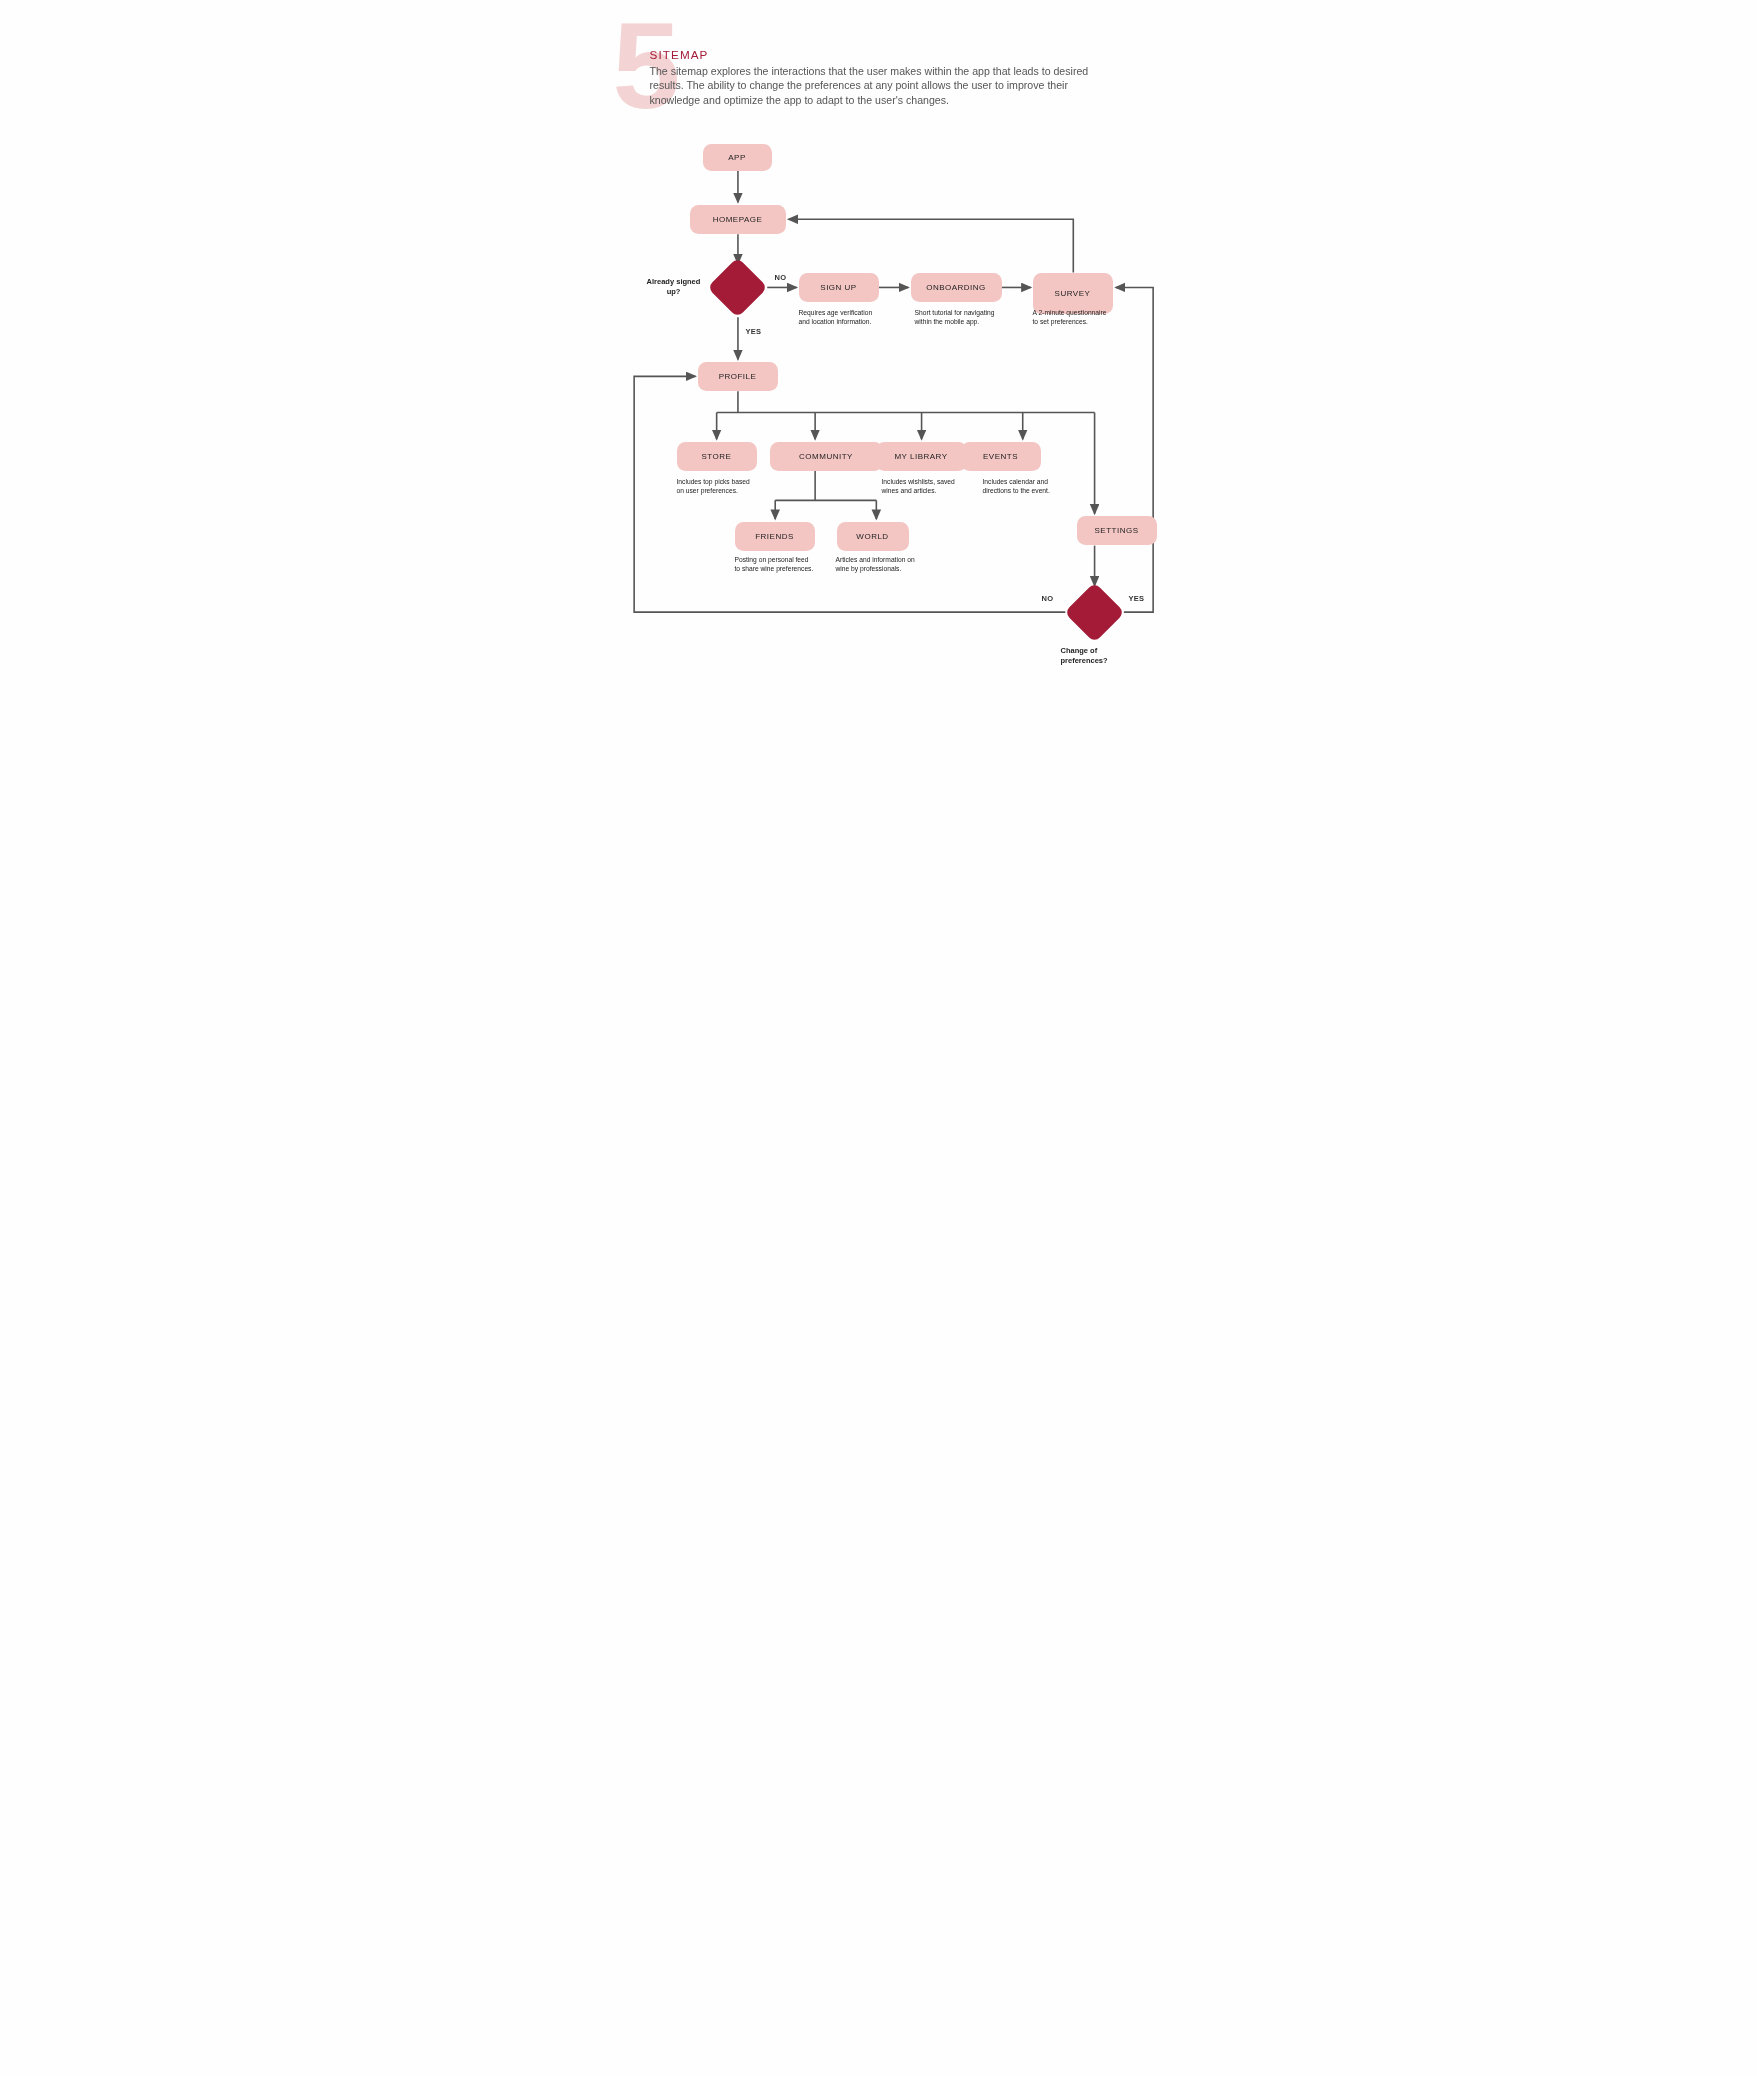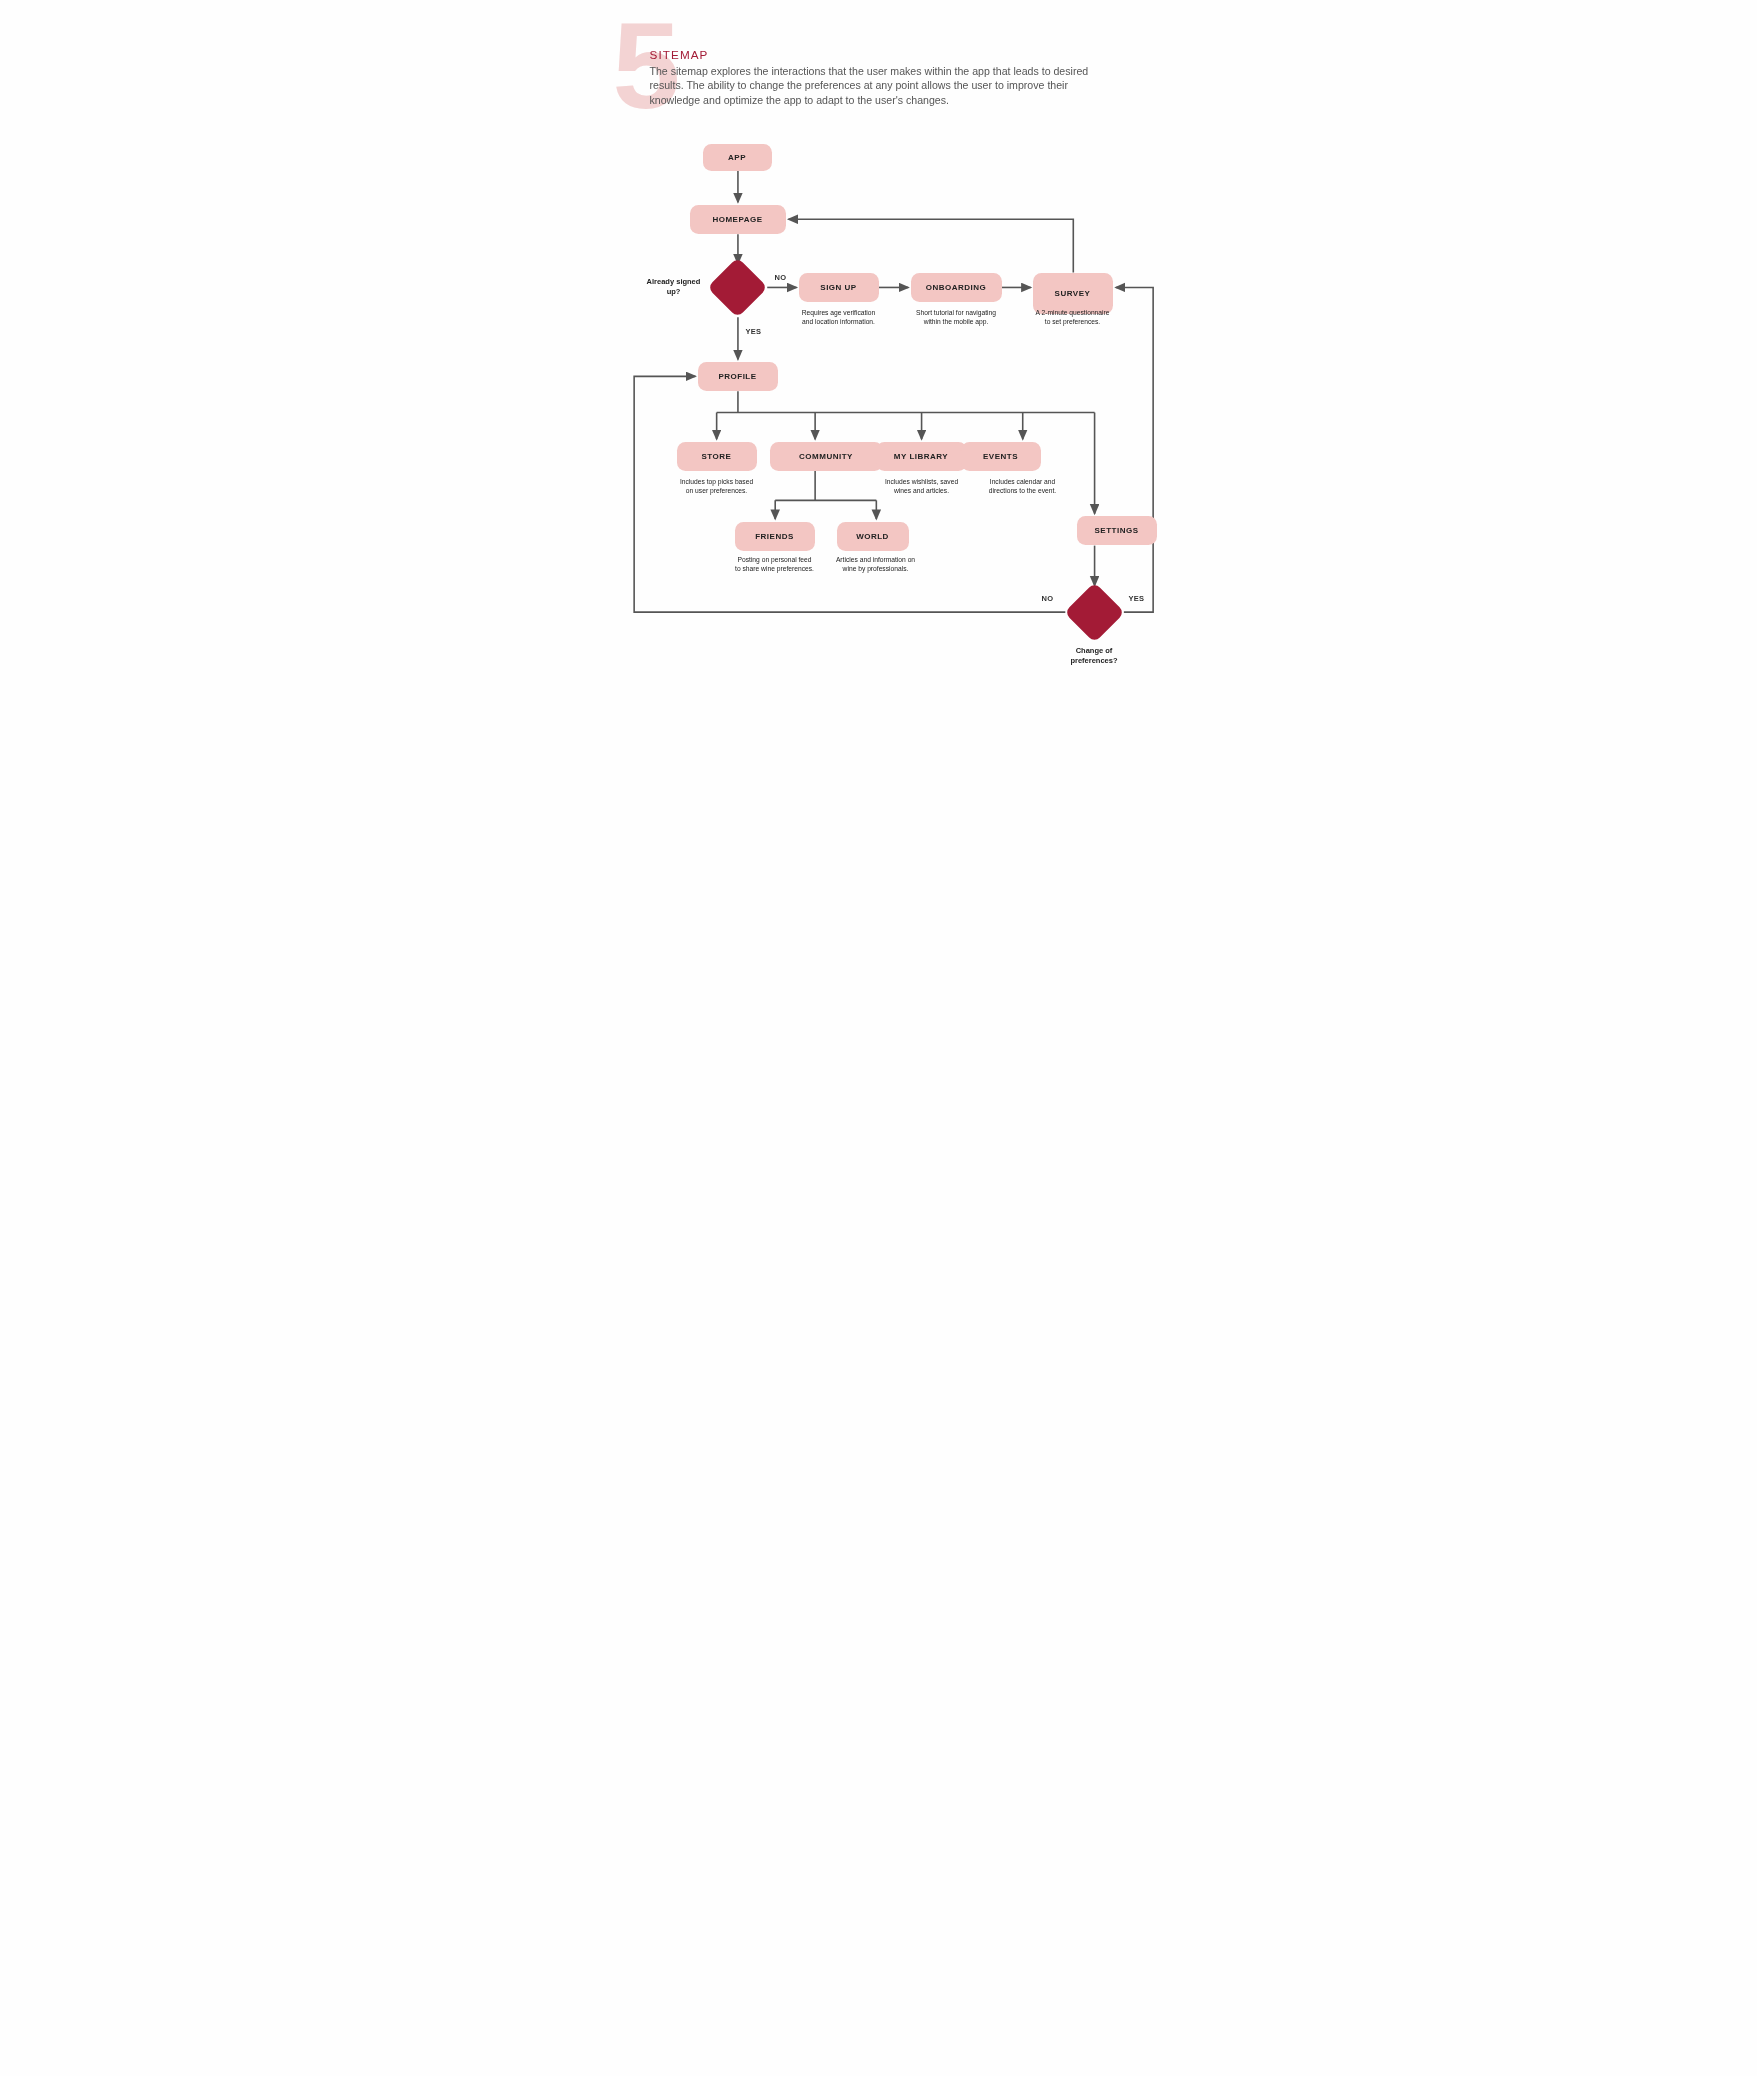--- a/index.html
+++ b/index.html
@@ -46,34 +46,34 @@
     color: #555;
     line-height: 1.35;
     font-weight: 300;
   }
 
   .node {
     position: absolute;
     background: #f3c6c3;
     border-radius: 8.5px;
     text-align: center;
-    font-weight: 700;
+    font-weight: 400;
     font-size: 8px;
     letter-spacing: 0.5px;
     color: #222;
     display: flex;
     align-items: center;
     justify-content: center;
     z-index: 2;
   }
   .caption {
     position: absolute;
     width: 80px;
     font-size: 6.7px;
-    text-align: center;
+    text-align: left;
     color: #222;
     line-height: 1.35;
     z-index: 2;
   }
   .edge-label {
     position: absolute;
     font-weight: 700;
     font-size: 7.5px;
     letter-spacing: 0.3px;
     z-index: 2;

